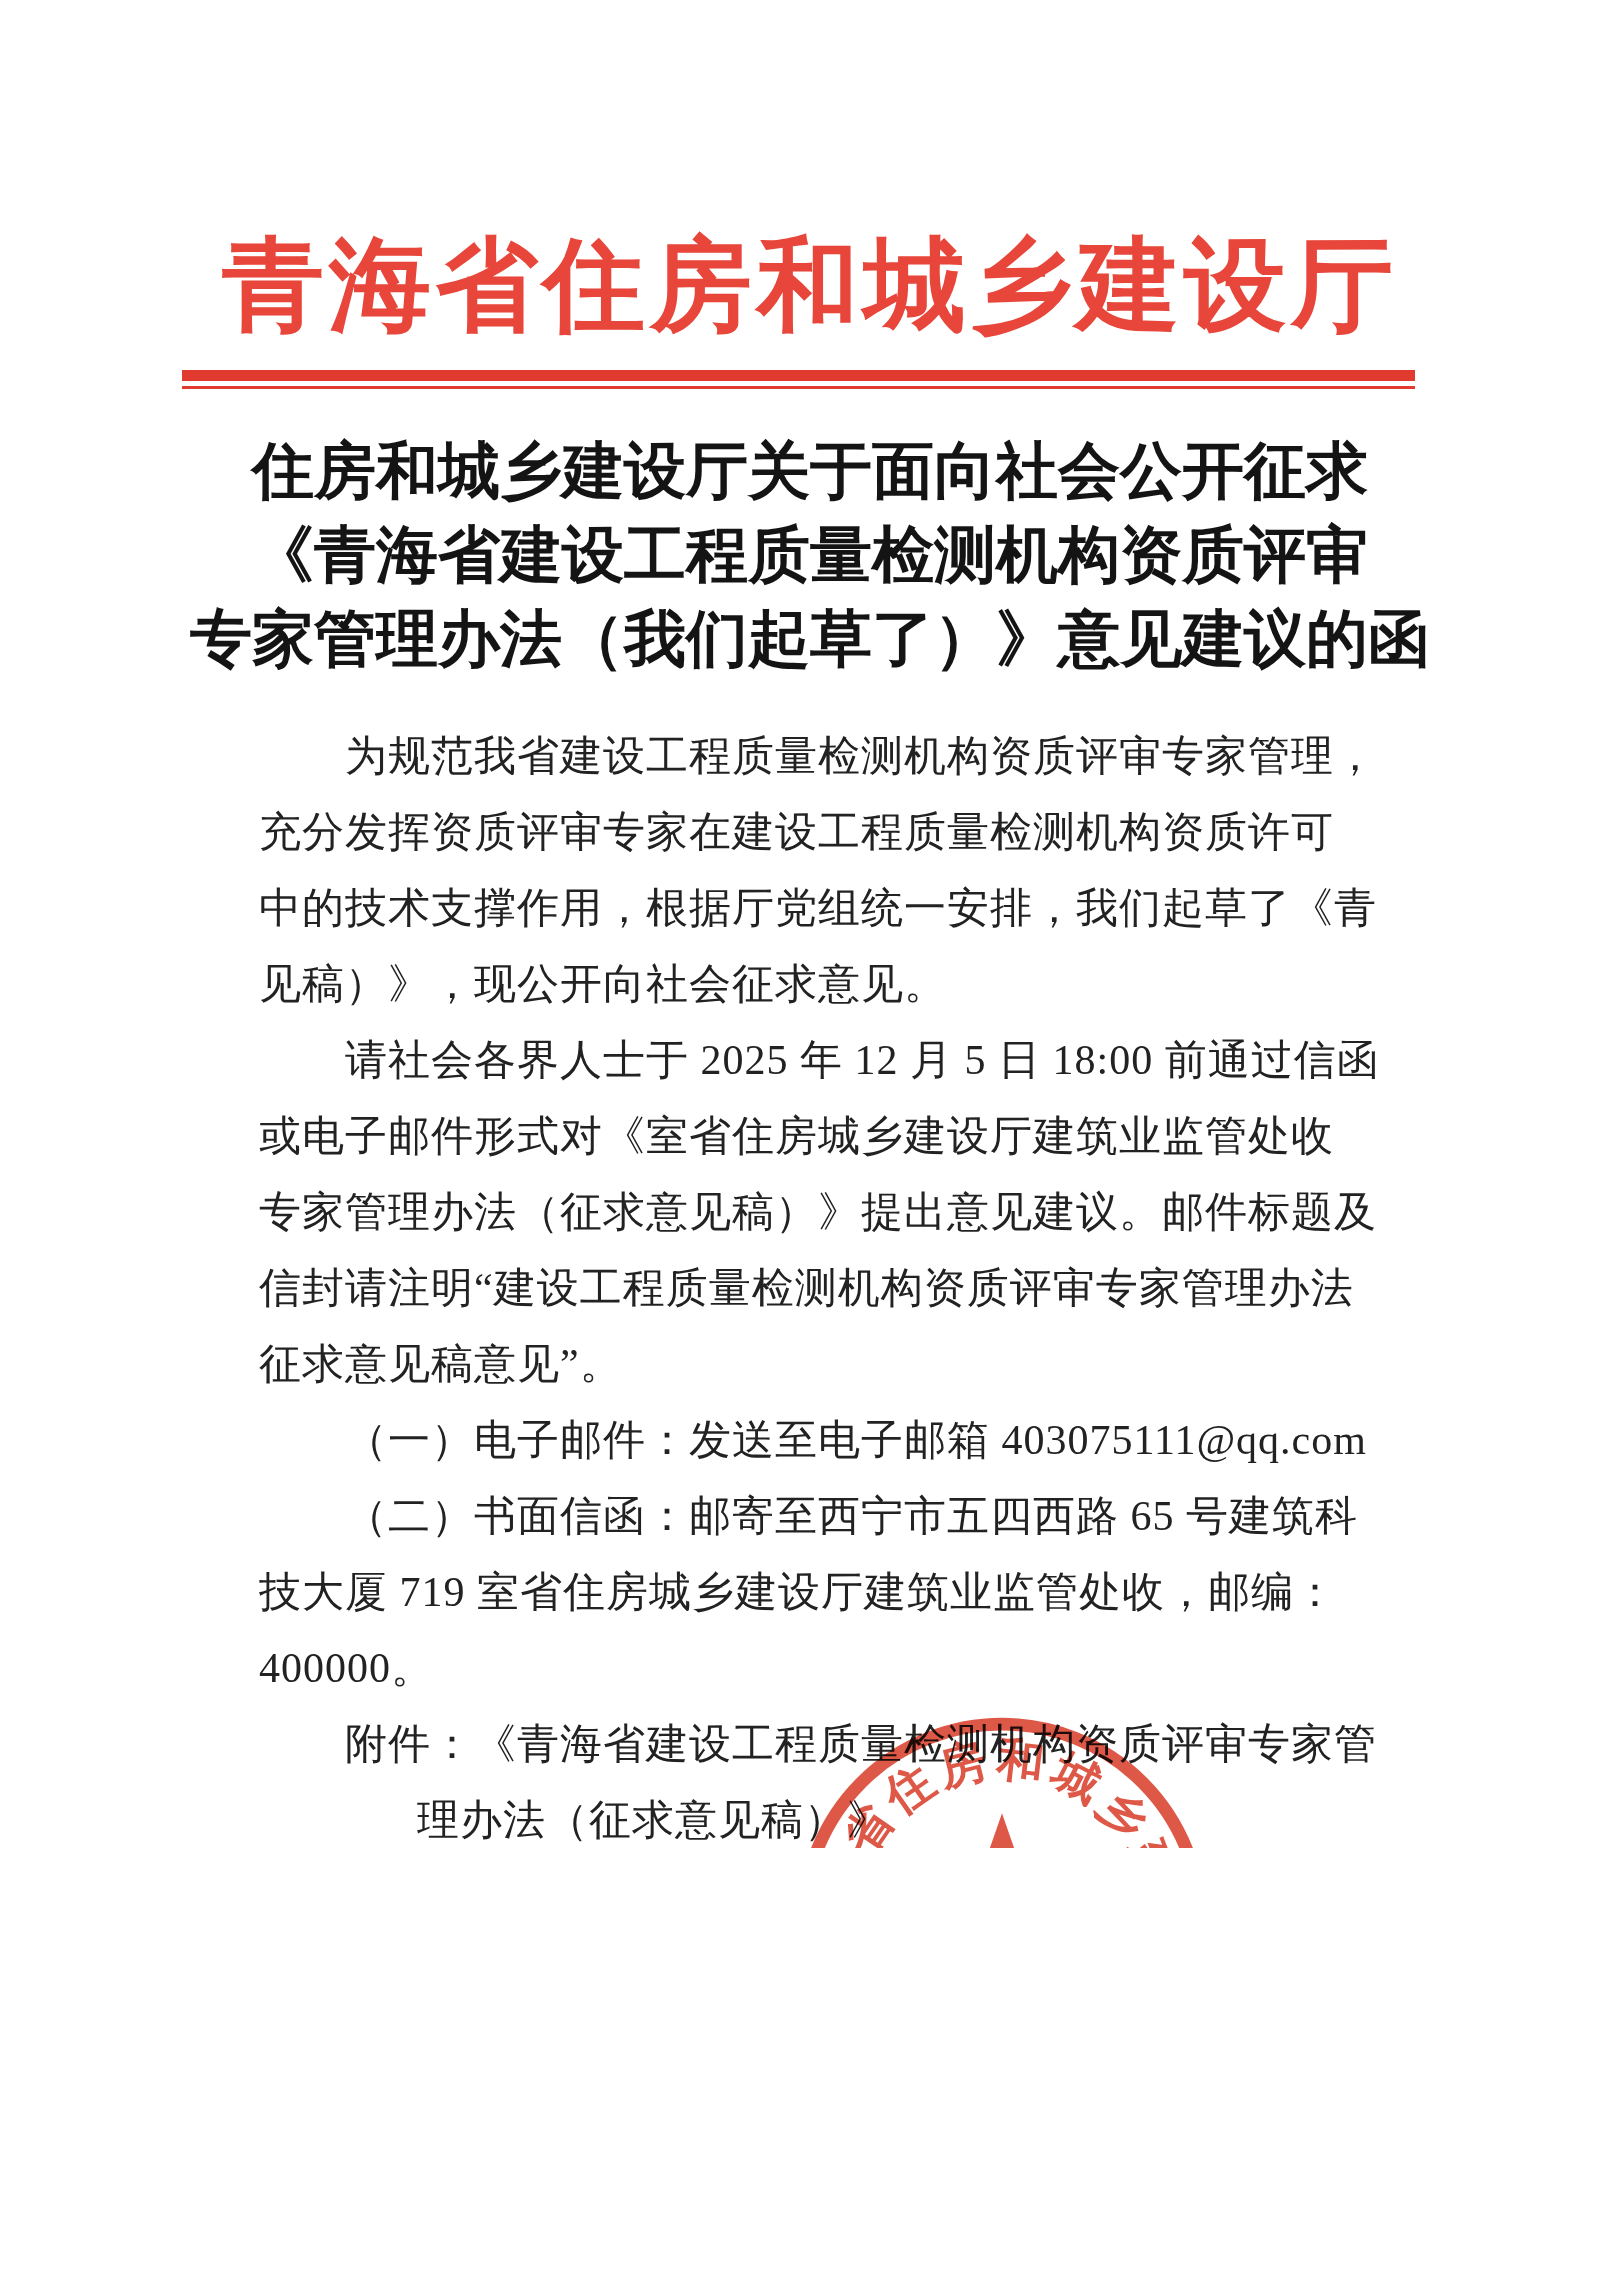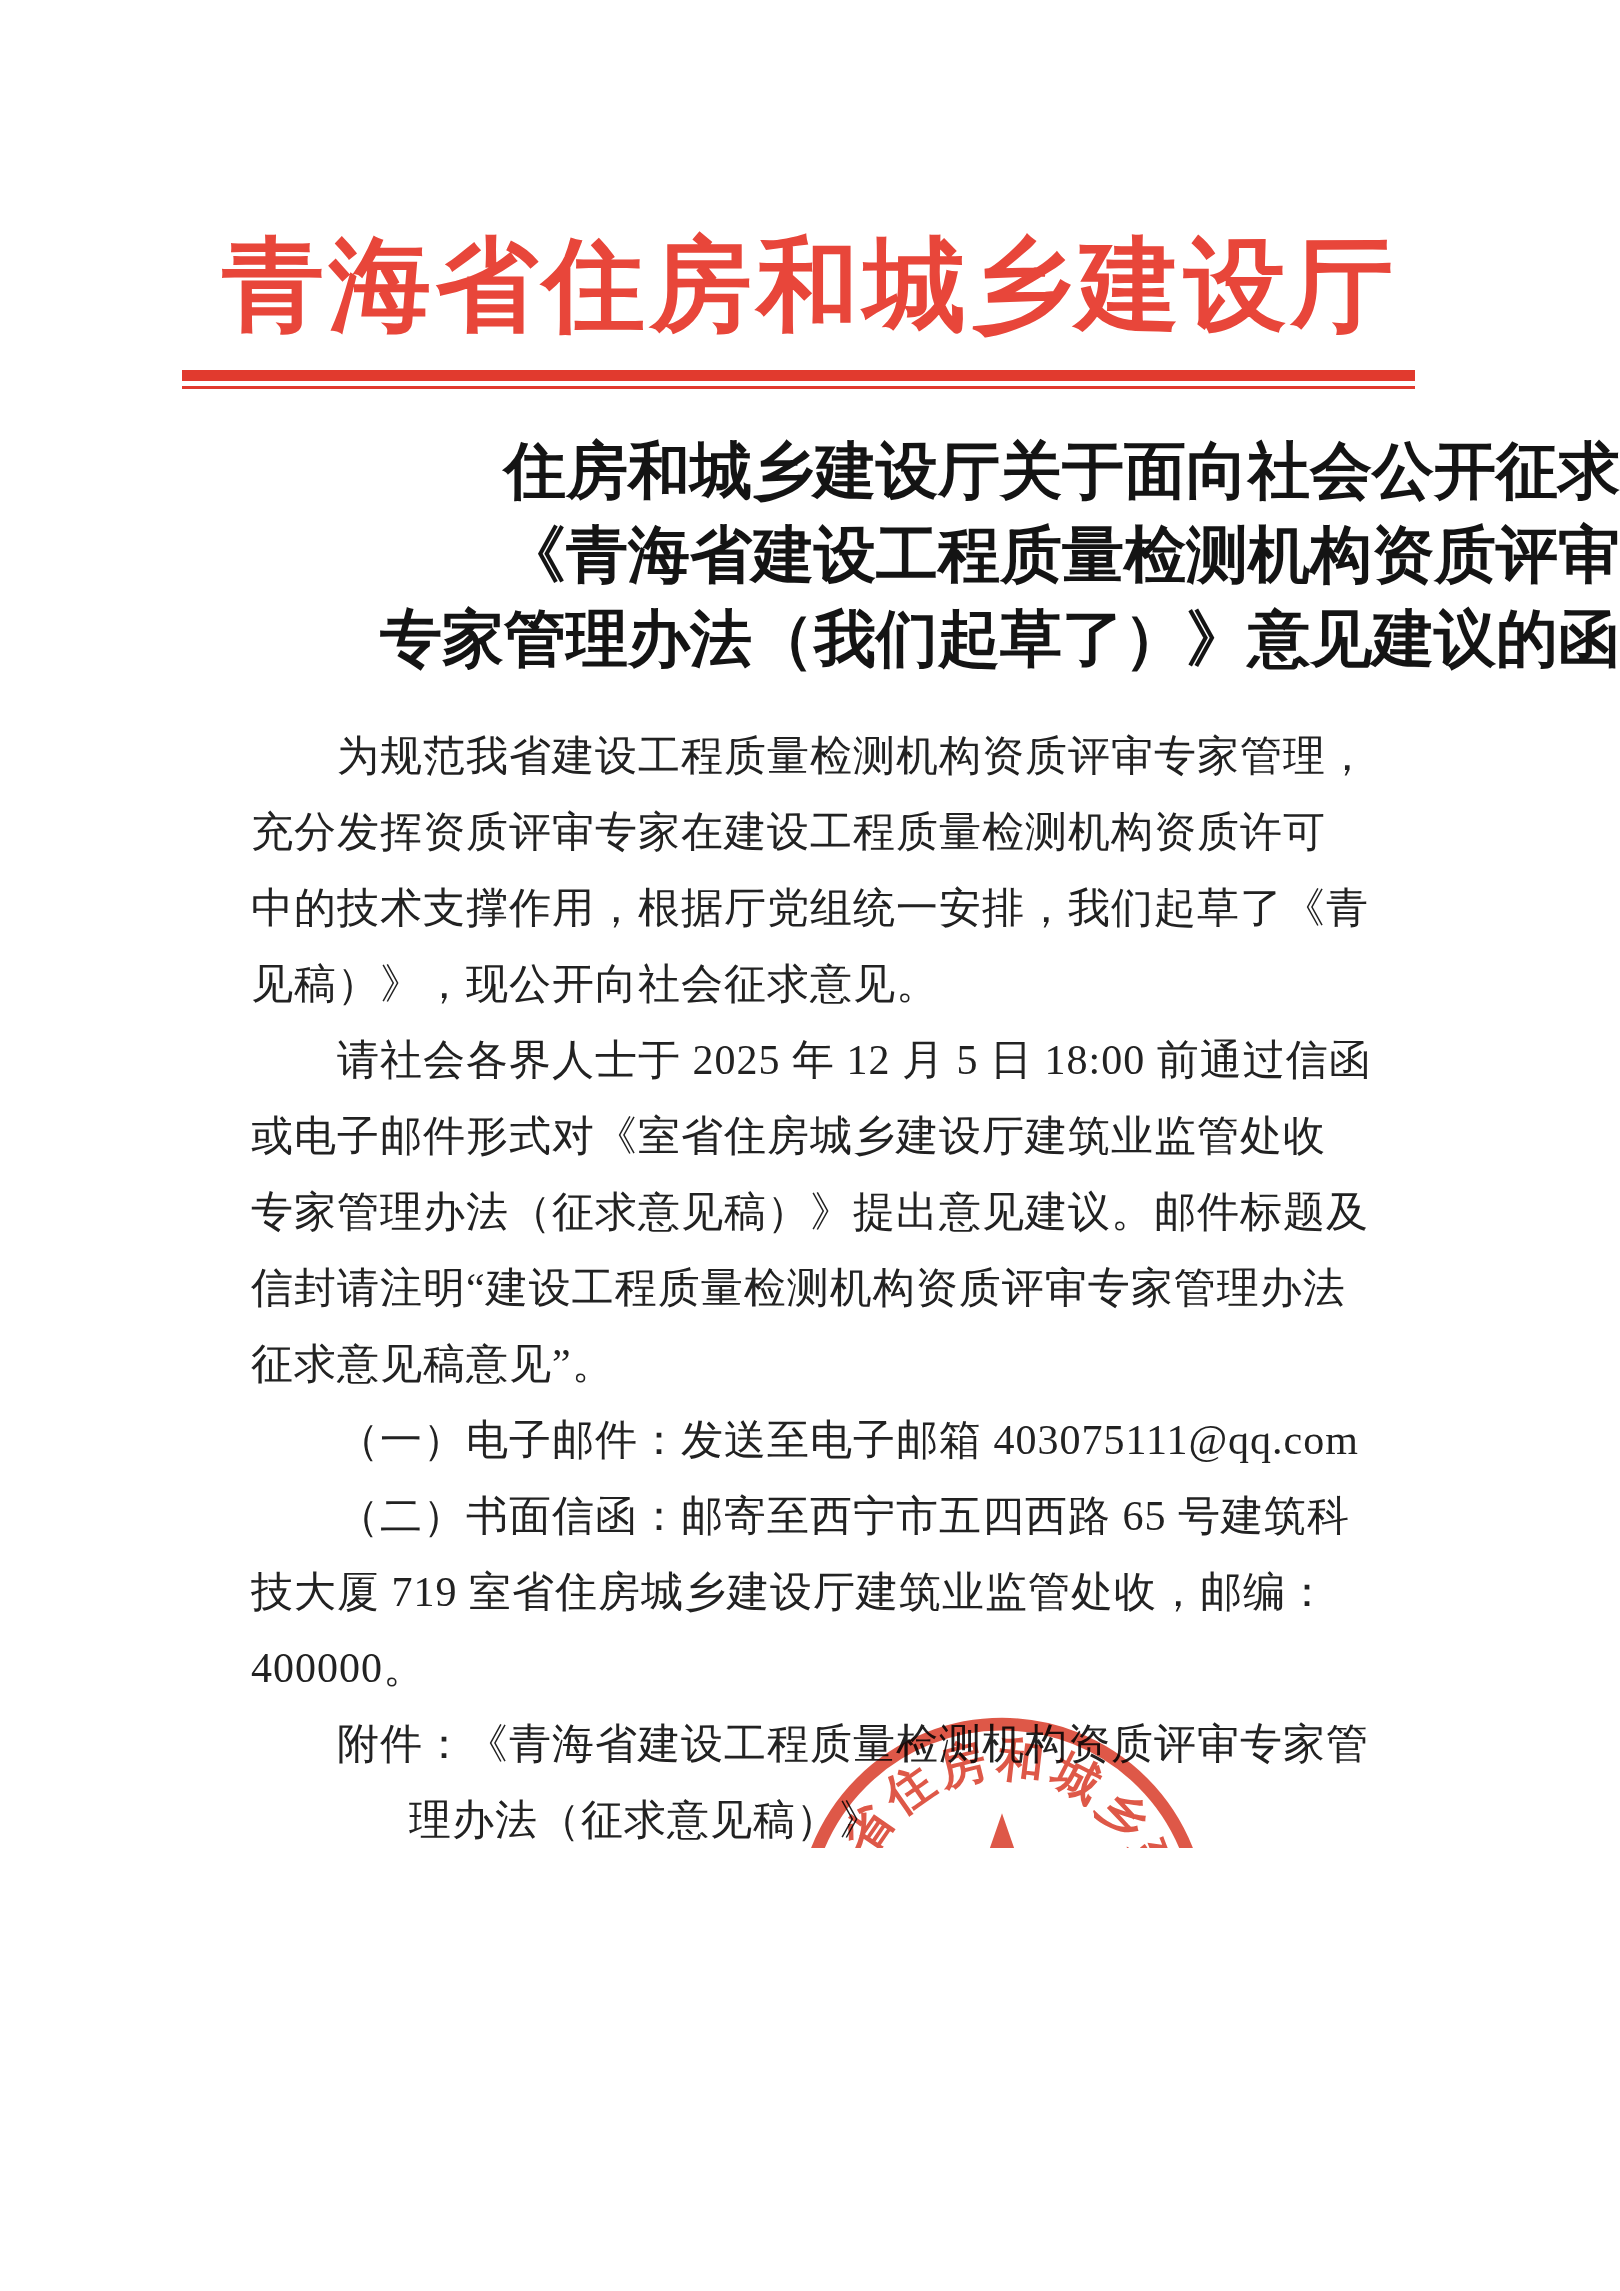--- a/index.html
+++ b/index.html
@@ -10,26 +10,26 @@
   .header-title{
     position:absolute;top:218px;left:0;width:100%;text-align:center;
     font-size:102px;font-weight:bold;color:#e8463a;letter-spacing:4.9px;white-space:nowrap;
   }
   .rule{position:absolute;left:182px;width:1233px;background:#e13a2e;}
   .rule-top-thick{top:370px;height:10.8px;}
   .rule-top-thin{top:386px;height:2.9px;}
   .rule-bottom-thin{top:2131px;height:2.9px;}
   .rule-bottom-thick{top:2140px;height:9.8px;}
   .doc-title{
-    position:absolute;top:429px;left:0;width:100%;text-align:right;
+    position:absolute;top:429px;left:0;width:100%;text-align:center;
     font-weight:bold;color:#141414;font-size:62px;line-height:84px;
   }
   .doc-title .t-line{white-space:nowrap;}
   .body-block{
-    position:absolute;top:718px;left:251px;width:1127px;
+    position:absolute;top:718px;left:259px;width:1127px;
     font-size:42px;letter-spacing:1px;color:#222222;
   }
   .bline{height:76px;line-height:76px;white-space:nowrap;}
   .ind2{padding-left:86px;}
   .ind4{padding-left:158px;}
   .sig-line{padding-left:521px;}
   .date-line{padding-left:561px;}
   .seal{
     position:absolute;left:757px;top:1688px;
     mix-blend-mode:multiply;opacity:.92;

